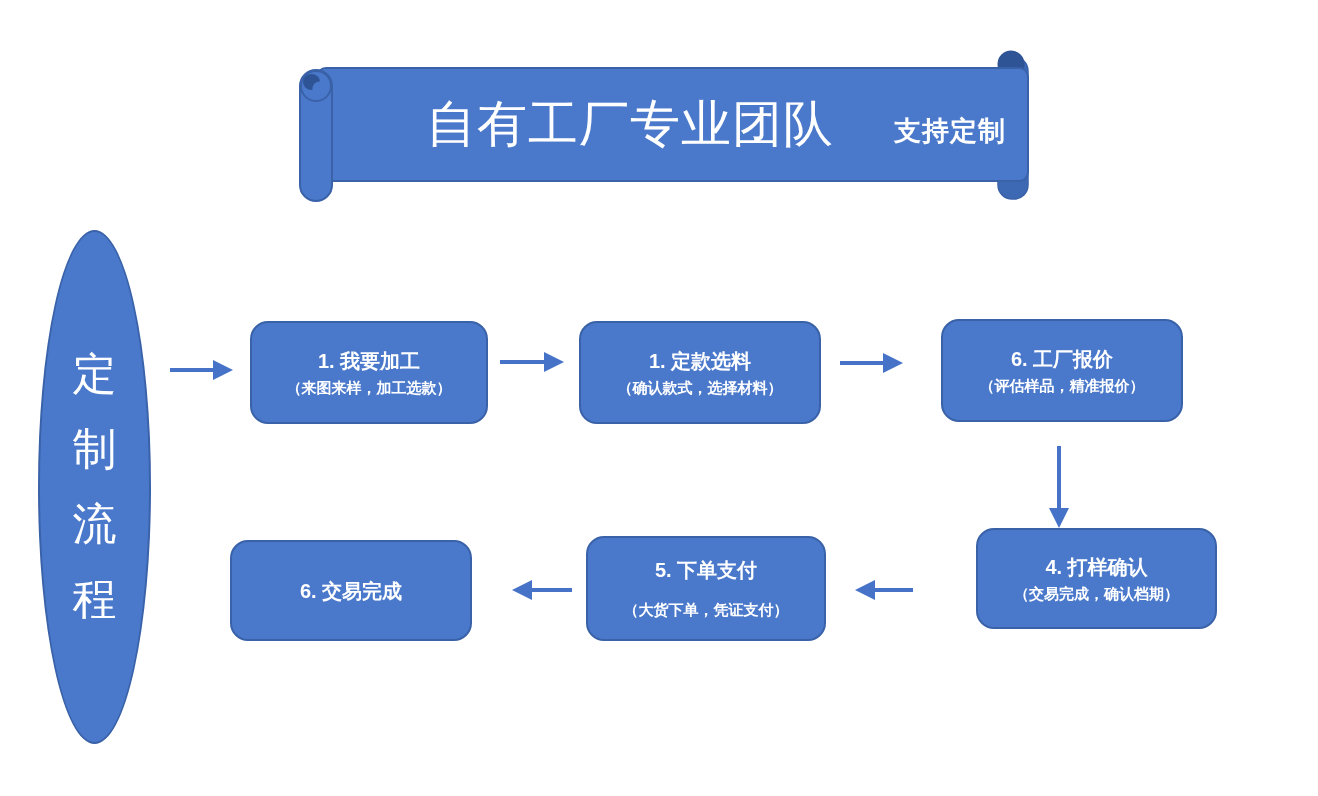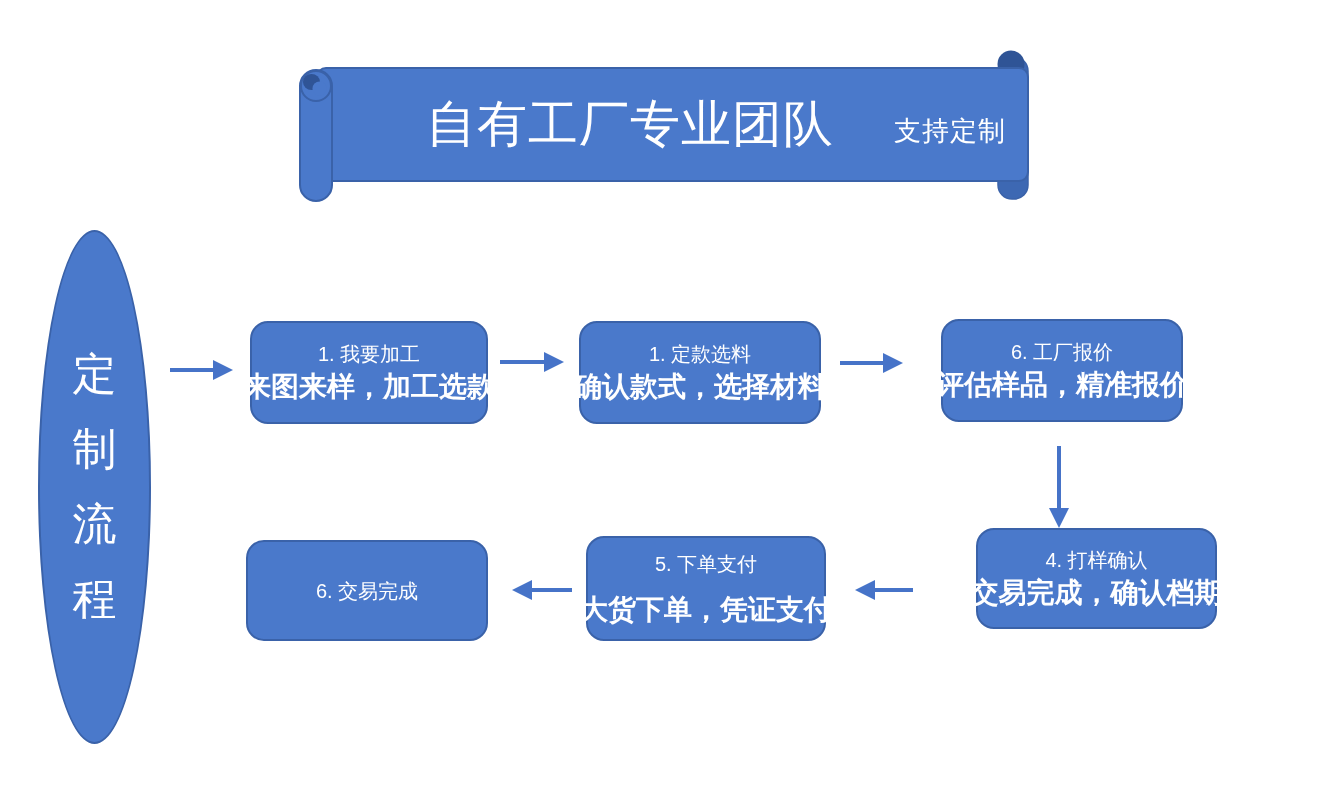--- a/index.html
+++ b/index.html
@@ -14,21 +14,21 @@
   .sh-mid{fill:var(--shape-mid);stroke:var(--shape-border);stroke-width:1.5;}
   .sh-dark{fill:var(--shape-dark);}
   .banner-title{
     position:absolute;left:330px;top:98px;width:600px;text-align:center;
     color:var(--text-on-shape);font-family:"Liberation Serif","DejaVu Serif",serif;
     font-size:50px;line-height:1.05;letter-spacing:1px;white-space:nowrap;
   }
   .banner-badge{
     position:absolute;left:894px;top:113px;width:140px;
     color:var(--text-on-shape);font-family:"Liberation Serif","DejaVu Serif",serif;
-    font-size:27px;font-weight:400;letter-spacing:1px;white-space:nowrap;
+    font-size:27px;font-weight:700;letter-spacing:1px;white-space:nowrap;
   }
   
   .process-ellipse{
     position:absolute;left:38px;top:230px;width:113px;height:514px;
     background:var(--shape-fill);border:2px solid var(--shape-border);
     border-radius:50%;display:flex;align-items:center;justify-content:center;
     box-sizing:border-box;
   }
   .vtext{
     display:flex;flex-direction:column;align-items:center;gap:31px;
@@ -36,28 +36,28 @@
     font-size:44px;line-height:1;
   }
   
   .step{
     position:absolute;background:var(--shape-fill);
     border:2.5px solid var(--shape-border);border-radius:18px;
     color:var(--text-on-shape);display:flex;flex-direction:column;
     align-items:center;justify-content:center;gap:9px;text-align:center;
     box-sizing:border-box;
   }
-  .step .t{font-size:20px;font-weight:400;line-height:1;white-space:nowrap;text-align:right;}
-  .step .st{font-size:28px;font-weight:700;line-height:1;white-space:nowrap;}
+  .step .t{font-size:20px;font-weight:700;line-height:1;white-space:nowrap;text-align:right;}
+  .step .st{font-size:15px;font-weight:700;line-height:1;white-space:nowrap;}
   .s1{left:250px;top:321px;width:238px;height:103px;}
   .s2{left:579px;top:321px;width:242px;height:103px;}
   .s3{left:941px;top:319px;width:242px;height:103px;}
   .s4{left:942px;top:528px;width:241px;height:101px;margin-left:34px;}
   .s5{left:586px;top:536px;width:240px;height:105px;gap:22px;}
-  .s6{left:246px;top:540px;width:242px;height:101px;}
+  .s6{left:230px;top:540px;width:242px;height:101px;}
   
   .arrows-layer{position:absolute;left:0;top:0;pointer-events:none;}
   .arrow-line{stroke:var(--arrow-color);stroke-width:4;fill:none;}
   .arrow-head{fill:var(--arrow-color);}
 </style>
 </head>
 <body>
 
 <div class="canvas">
 

